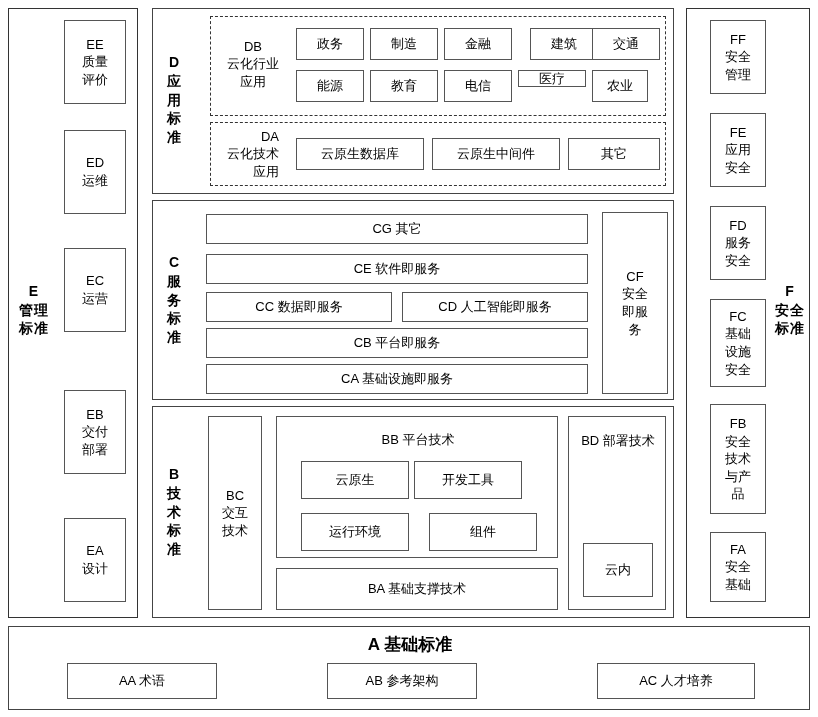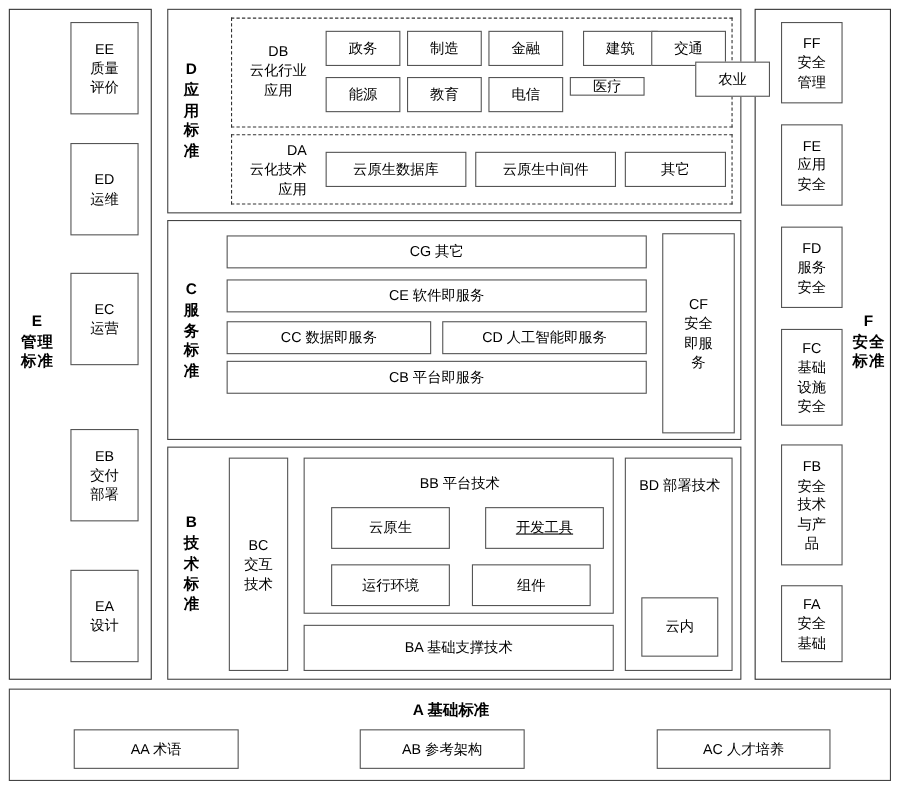--- a/index.html
+++ b/index.html
@@ -112,21 +112,21 @@
   <div class="box" style="left:296px; top:28px; width:68px; height:32px;">政务</div>
   <div class="box" style="left:370px; top:28px; width:68px; height:32px;">制造</div>
   <div class="box" style="left:444px; top:28px; width:68px; height:32px;">金融</div>
   <div class="box" style="left:518px; top:28px; width:68px; height:32px;margin-left:12px;">建筑</div>
   <div class="box" style="left:592px; top:28px; width:68px; height:32px;">交通</div>
 
   <div class="box" style="left:296px; top:70px; width:68px; height:32px;">能源</div>
   <div class="box" style="left:370px; top:70px; width:68px; height:32px;">教育</div>
   <div class="box" style="left:444px; top:70px; width:68px; height:32px;">电信</div>
   <div class="box" style="left:518px; top:70px; width:68px; height:17px;">医疗</div>
-  <div class="box" style="left:592px; top:56px; width:68px; height:32px;margin-left:40px;">农业</div>
+  <div class="box" style="left:592px; top:70px; width:56px; height:32px;">农业</div>
 
   <div class="box dashed" style="left:210px; top:122px; width:456px; height:64px;"></div>
   <div class="box plain" style="left:214px; top:128px; width:78px; height:52px;text-align:right;">DA
 云化技术
 应用</div>
 
   <div class="box" style="left:296px; top:138px; width:128px; height:32px;">云原生数据库</div>
   <div class="box" style="left:432px; top:138px; width:128px; height:32px;">云原生中间件</div>
   <div class="box" style="left:568px; top:138px; width:92px; height:32px;">其它</div>
 
@@ -135,52 +135,53 @@
 服
 务
 标
 准</div>
 
   <div class="box" style="left:206px; top:214px; width:382px; height:30px;">CG 其它</div>
   <div class="box" style="left:206px; top:254px; width:382px; height:30px;">CE 软件即服务</div>
   <div class="box" style="left:206px; top:292px; width:186px; height:30px;">CC 数据即服务</div>
   <div class="box" style="left:402px; top:292px; width:186px; height:30px;">CD 人工智能即服务</div>
   <div class="box" style="left:206px; top:328px; width:382px; height:30px;">CB 平台即服务</div>
+  <div class="box" style="left:206px; top:364px; width:382px; height:30px;">CA 基础设施即服务</div>
 
   <div class="box" style="left:602px; top:212px; width:66px; height:182px;">CF
 安全
 即服
 务</div>
 
   <div class="box outer" style="left:152px; top:406px; width:522px; height:212px;"></div>
   <div class="box plain bold" style="left:160px; top:440px; width:28px; height:144px; font-size:14px;">B
 技
 术
 标
 准</div>
 
   <div class="box" style="left:208px; top:416px; width:54px; height:194px;">BC
 交互
 技术</div>
 
   <div class="box" style="left:276px; top:416px; width:282px; height:142px; display:block;">
     <div class="box plain" style="left:0; top:10px; width:282px; height:26px; position:absolute;">BB 平台技术</div>
     <div class="box" style="left:24px; top:44px; width:108px; height:38px;">云原生</div>
-    <div class="box" style="left:164px; top:44px; width:108px; height:38px;text-decoration:underline;">开发工具</div>
+    <div class="box" style="left:137px; top:44px; width:108px; height:38px;">开发工具</div>
     <div class="box" style="left:24px; top:96px; width:108px; height:38px;">运行环境</div>
     <div class="box" style="left:152px; top:96px; width:108px; height:38px;">组件</div>
   </div>
 
   <div class="box" style="left:568px; top:416px; width:98px; height:194px; display:block;">
     <div class="box plain" style="left:0; top:12px; width:98px; height:24px; position:absolute;">BD 部署技术</div>
     <div class="box" style="left:14px; top:126px; width:70px; height:54px;">云内</div>
   </div>
 
   <div class="box" style="left:276px; top:568px; width:282px; height:42px;">BA 基础支撑技术</div>
 
   <div class="box outer" style="left:8px; top:626px; width:802px; height:84px; display:block;">
-    <div class="box plain bold" style="left:0; top:6px; width:802px; height:24px; position:absolute; font-size:14px;">A 基础标准</div>
+    <div class="box plain bold" style="left:0; top:6px; width:802px; height:24px; position:absolute; font-size:17px;">A 基础标准</div>
     <div class="box" style="left:58px; top:36px; width:150px; height:36px;">AA 术语</div>
     <div class="box" style="left:318px; top:36px; width:150px; height:36px;">AB 参考架构</div>
     <div class="box" style="left:588px; top:36px; width:158px; height:36px;">AC 人才培养</div>
   </div>
 
 </div>
 
 </body></html>

